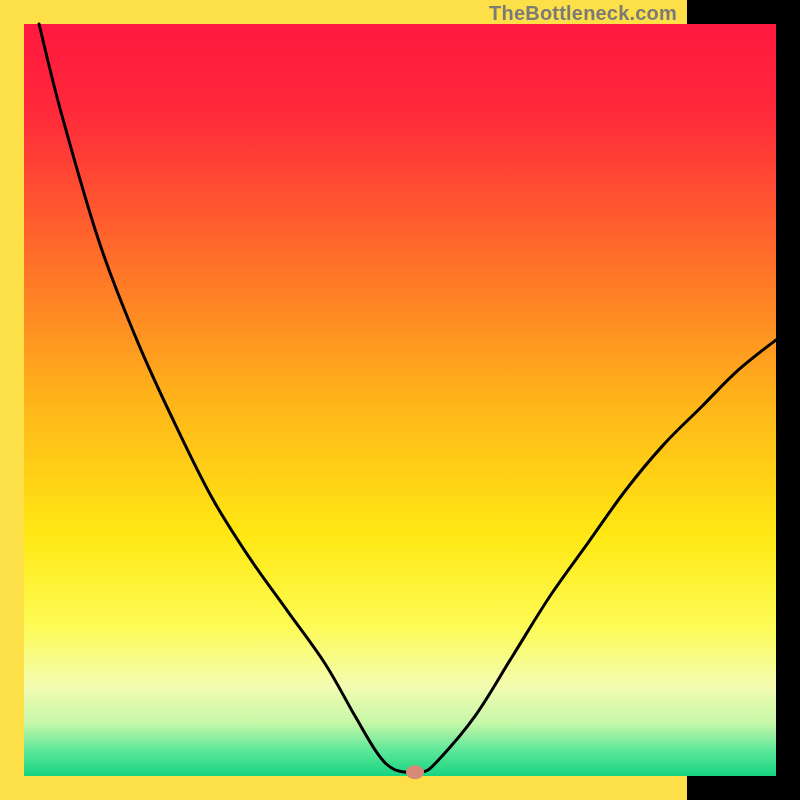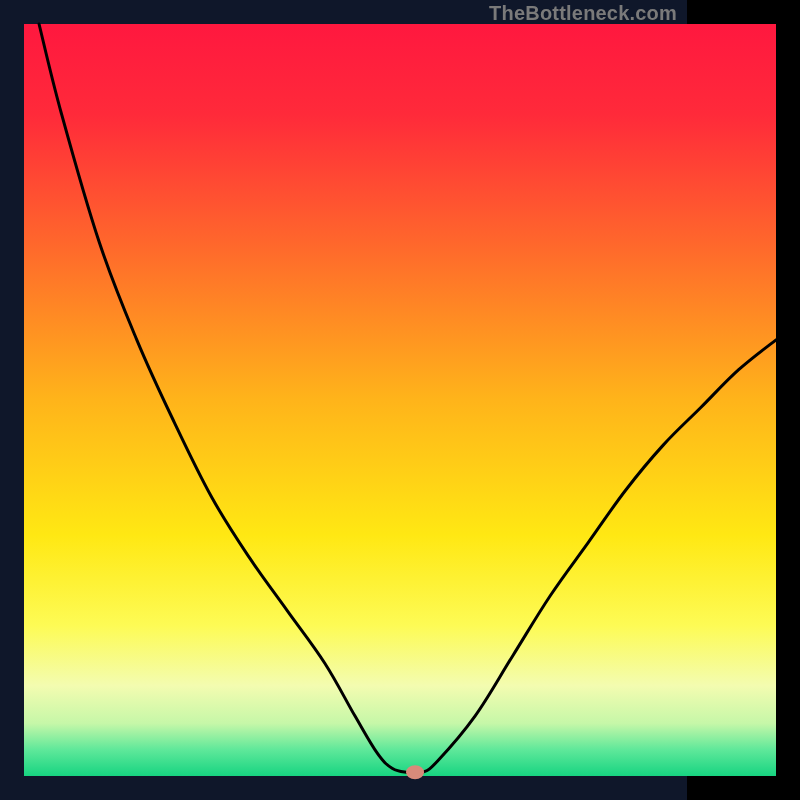--- a/index.html
+++ b/index.html
@@ -8,21 +8,21 @@
     width: 800px;
     height: 800px;
     background: #000;
     font-family: Arial, Helvetica, sans-serif;
     overflow: hidden;
   }
   .stage {
     position: relative;
     width: 687px;
     height: 800px;
-    background: #0f172a;
+    background: #fde047;
   }
   .watermark {
     position: absolute;
     top: 2px;
     right: 10px;
     color: #7a7a7a;
     font-size: 20px;
     font-weight: 600;
     letter-spacing: 0.2px;
     z-index: 5;

